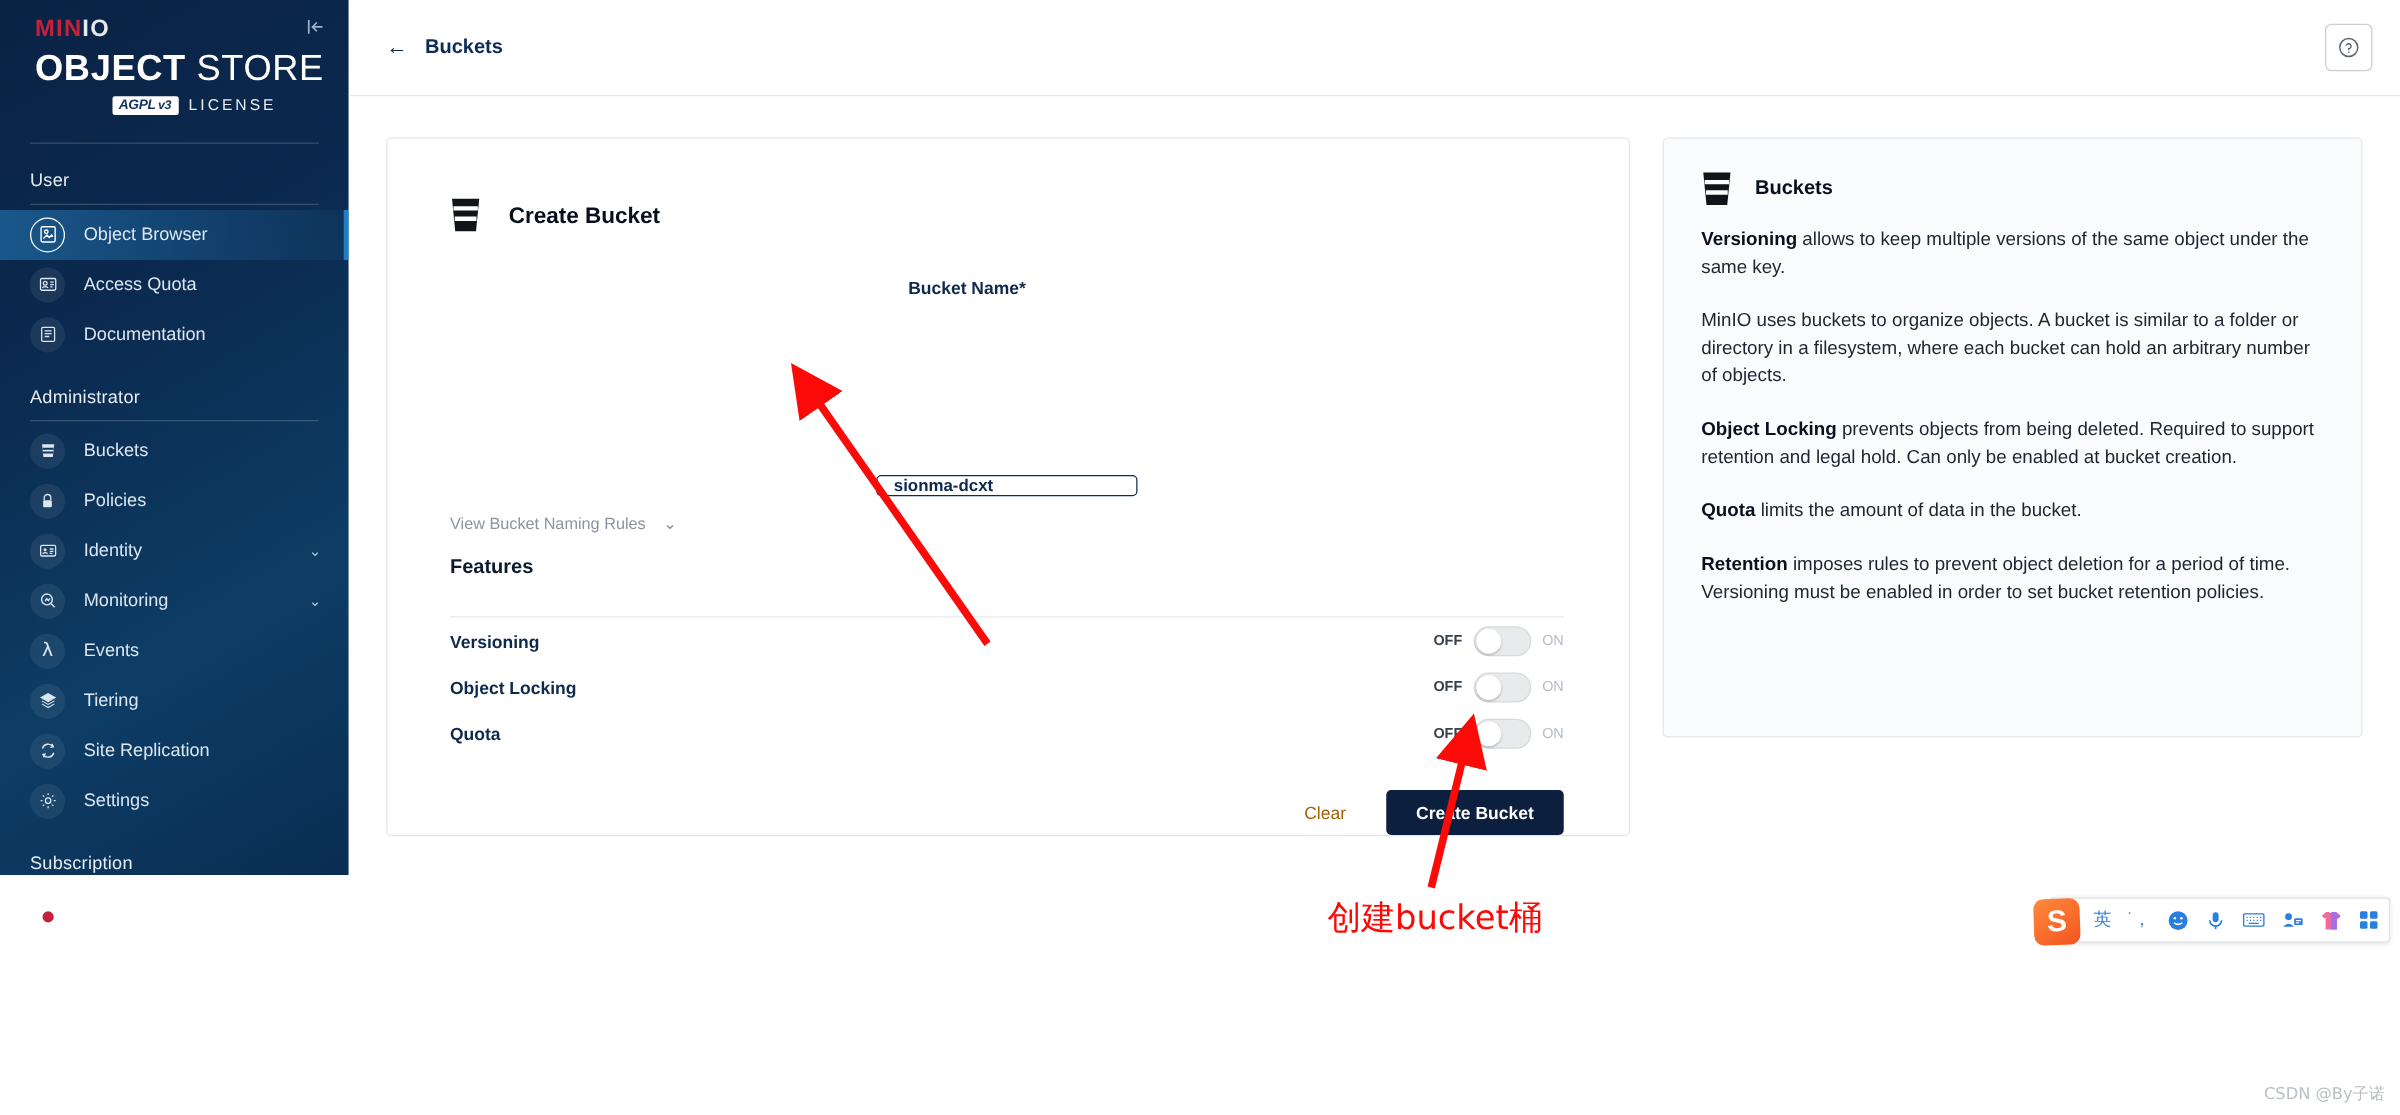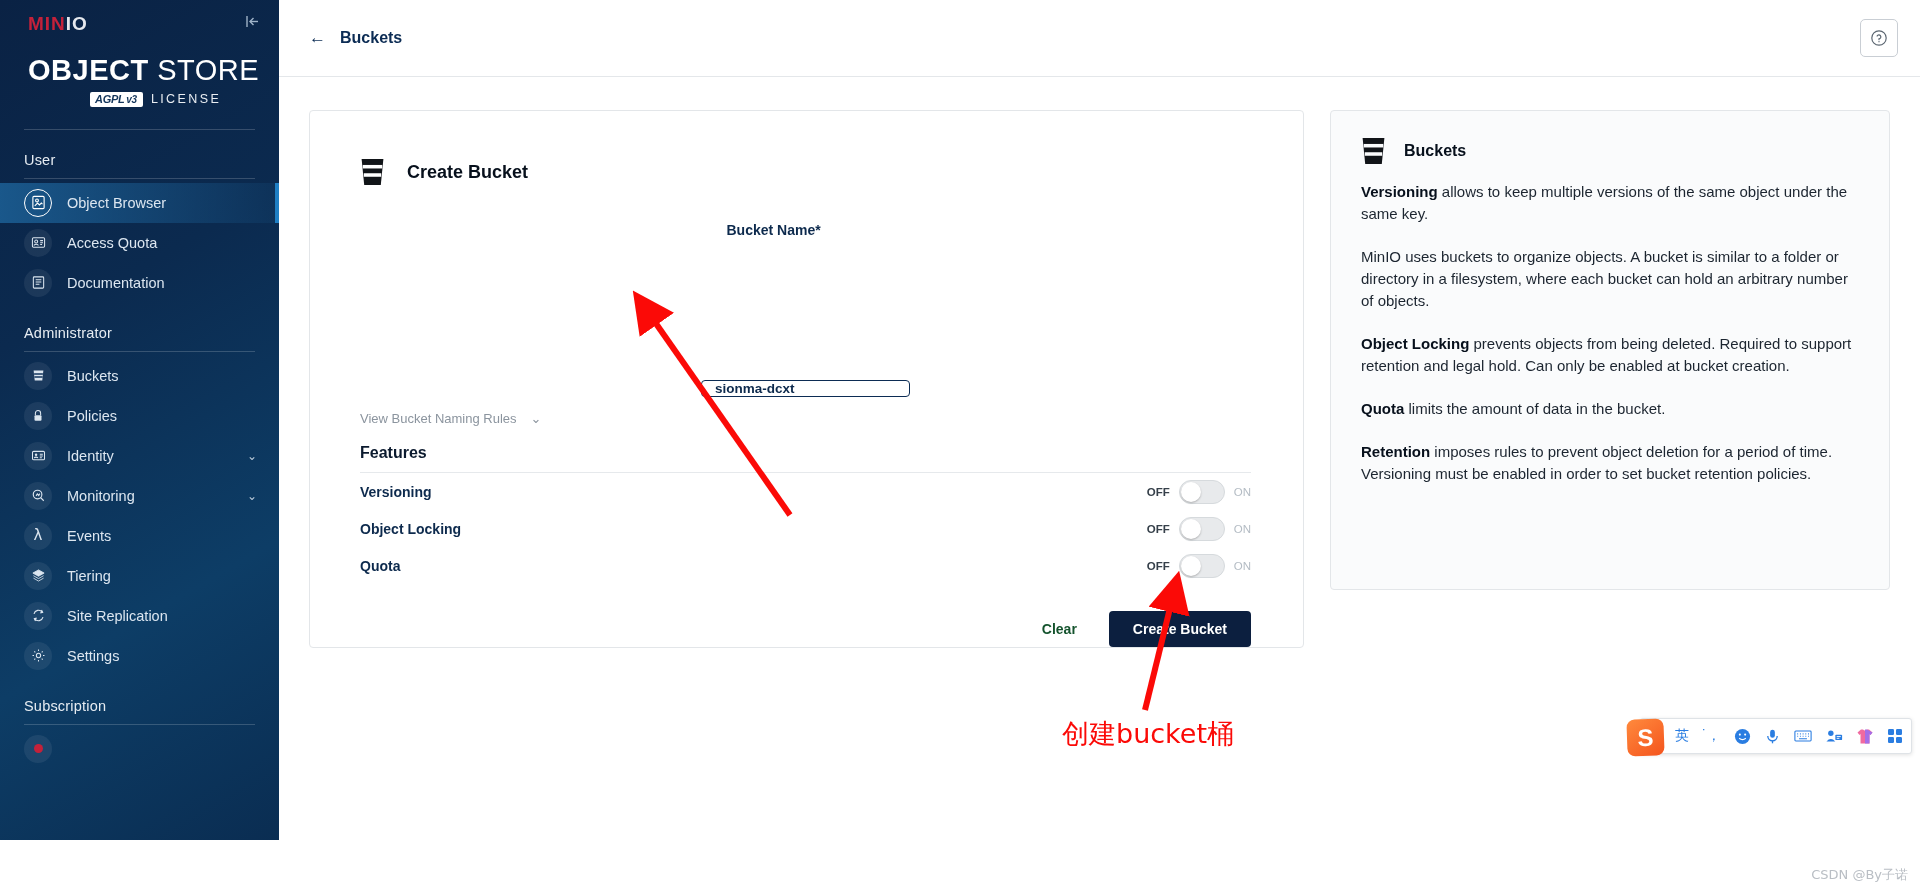--- a/index.html
+++ b/index.html
@@ -5,30 +5,30 @@
   * { box-sizing: border-box; margin: 0; padding: 0; }
   html, body {
     width: 1920px; height: 892px;
     font-family: "Liberation Sans", sans-serif;
     background: #fff; overflow: hidden;
   }
   .app { display: flex; width: 1920px; height: 892px; position: relative; }
 
   
   .sidebar {
-    width: 279px; height: 840px; flex: 0 0 279px;
+    width: 279px; height: 700px; flex: 0 0 279px;
     background: linear-gradient(150deg,#0a2244 0%,#0b2a4f 35%,#0d3d66 70%,#0a2d52 100%);
     position: relative; color: #fff;
   }
   .logo-wrap { padding: 14px 0 0 28px; }
   .minio-word { font-size: 19px; font-weight: 700; letter-spacing: 1px; line-height: 1; }
   .minio-word .min { color: #c4213a; }
   .minio-word .io { color: #e6e9ee; }
   .store-line {
-    margin-top: 23px; font-size: 29px; line-height: 1; letter-spacing: .5px;
+    margin-top: 8px; font-size: 29px; line-height: 1; letter-spacing: .5px;
     white-space: nowrap;
   }
   .store-line .obj { font-weight: 700; color: #fff; }
   .store-line .sto { font-weight: 300; color: #fff; }
   .lic-row {
     display: flex; align-items: flex-start; gap: 8px;
     margin-top: 7px; padding-left: 62px;
   }
   .agpl-badge {
     background: #fff; color: #14365c; font-style: italic; font-weight: 700;
@@ -118,21 +118,21 @@
     flex: 1; height: 35px; border: 1.6px solid #0c2c54; border-radius: 4px;
     padding: 0 13px; font-size: 13.5px; font-weight: 700; color: #0d2a4d;
     font-family: "Liberation Sans", sans-serif; outline: none; background: #fff;
   }
   .naming-rules {
     margin: 14px 0 0 20px; font-size: 13px; color: #8b949e; cursor: pointer;
     display: inline-flex; align-items: center; gap: 14px;
   }
   .features-h {
     margin: 17px 0 0 20px; font-size: 16px; font-weight: 700; color: #0b1a2e;
-    padding-bottom: 10px; border-bottom: 1px solid #e6e9ec; margin-right: 22px;
+    padding-bottom: 30px; border-bottom: 1px solid #e6e9ec; margin-right: 22px;
   }
 
   .toggle-row {
     display: flex; align-items: center; margin: 0 22px 0 20px; height: 37px;
   }
   .toggle-row:first-of-type { margin-top: 12px; }
   .tg-label { font-size: 14px; font-weight: 700; color: #0d2a4d; flex: 1; }
   .tg-wrap { display: flex; align-items: center; gap: 9px; }
   .tg-off { font-size: 11.5px; font-weight: 700; color: #36404a; }
   .tg-on { font-size: 11.5px; font-weight: 400; color: #b4bcc4; }
@@ -143,21 +143,21 @@
   .switch .knob {
     position: absolute; top: 1px; left: 1px; width: 20px; height: 20px;
     border-radius: 50%; background: #fff; box-shadow: 0 1px 2px rgba(0,0,0,.25);
   }
 
   .actions {
     display: flex; align-items: center; justify-content: flex-end; gap: 28px;
     margin: 27px 22px 0 20px;
   }
   .btn-clear {
-    background: none; border: none; font-size: 14px; font-weight: 700; color: #14532d;
+    background: none; border: none; font-size: 14px; font-weight: 400; color: #a16207;
     cursor: pointer; font-family: "Liberation Sans", sans-serif; padding: 6px 4px;
   }
   .btn-create {
     background: #0c1f3f; color: #fff; border: none; border-radius: 4px;
     padding: 0 24px; height: 36px; font-size: 14px; font-weight: 700;
     cursor: pointer; font-family: "Liberation Sans", sans-serif;
   }
 
   .info-card {
     width: 560px; flex: 0 0 560px; background: #fafbfc; border: 1px solid #e3e6e9;

